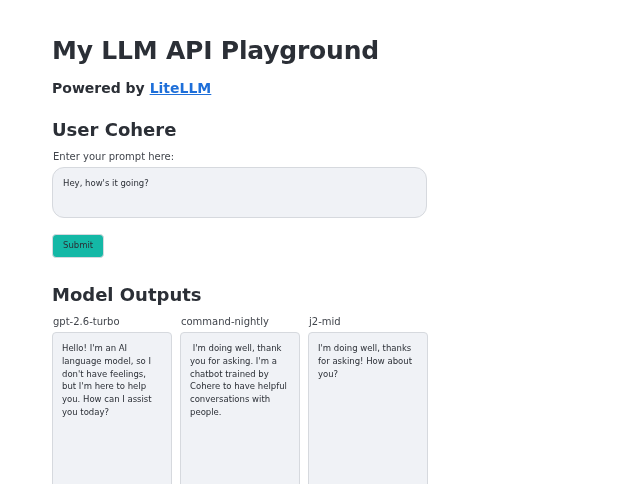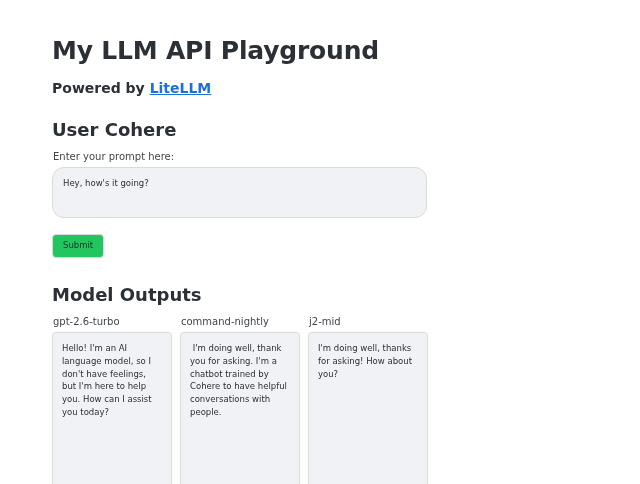--- a/index.html
+++ b/index.html
@@ -69,21 +69,21 @@
   }
   .submit-row {
     margin-top: 11px;
     margin-bottom: 26px;
   }
   .submit-btn {
     display: inline-block;
     box-sizing: border-box;
     min-width: 44px;
     padding: 5px 10px 6px 10px;
-    background: #22c55e;
+    background: #14b8a6;
     border: 1px solid #d6d9de;
     border-radius: 4px;
     font-size: 8.5px;
     color: #2b2f36;
     line-height: 1.2;
     cursor: pointer;
     font-family: "DejaVu Sans", "Liberation Sans", sans-serif;
   }
   .outputs-grid {
     display: flex;

